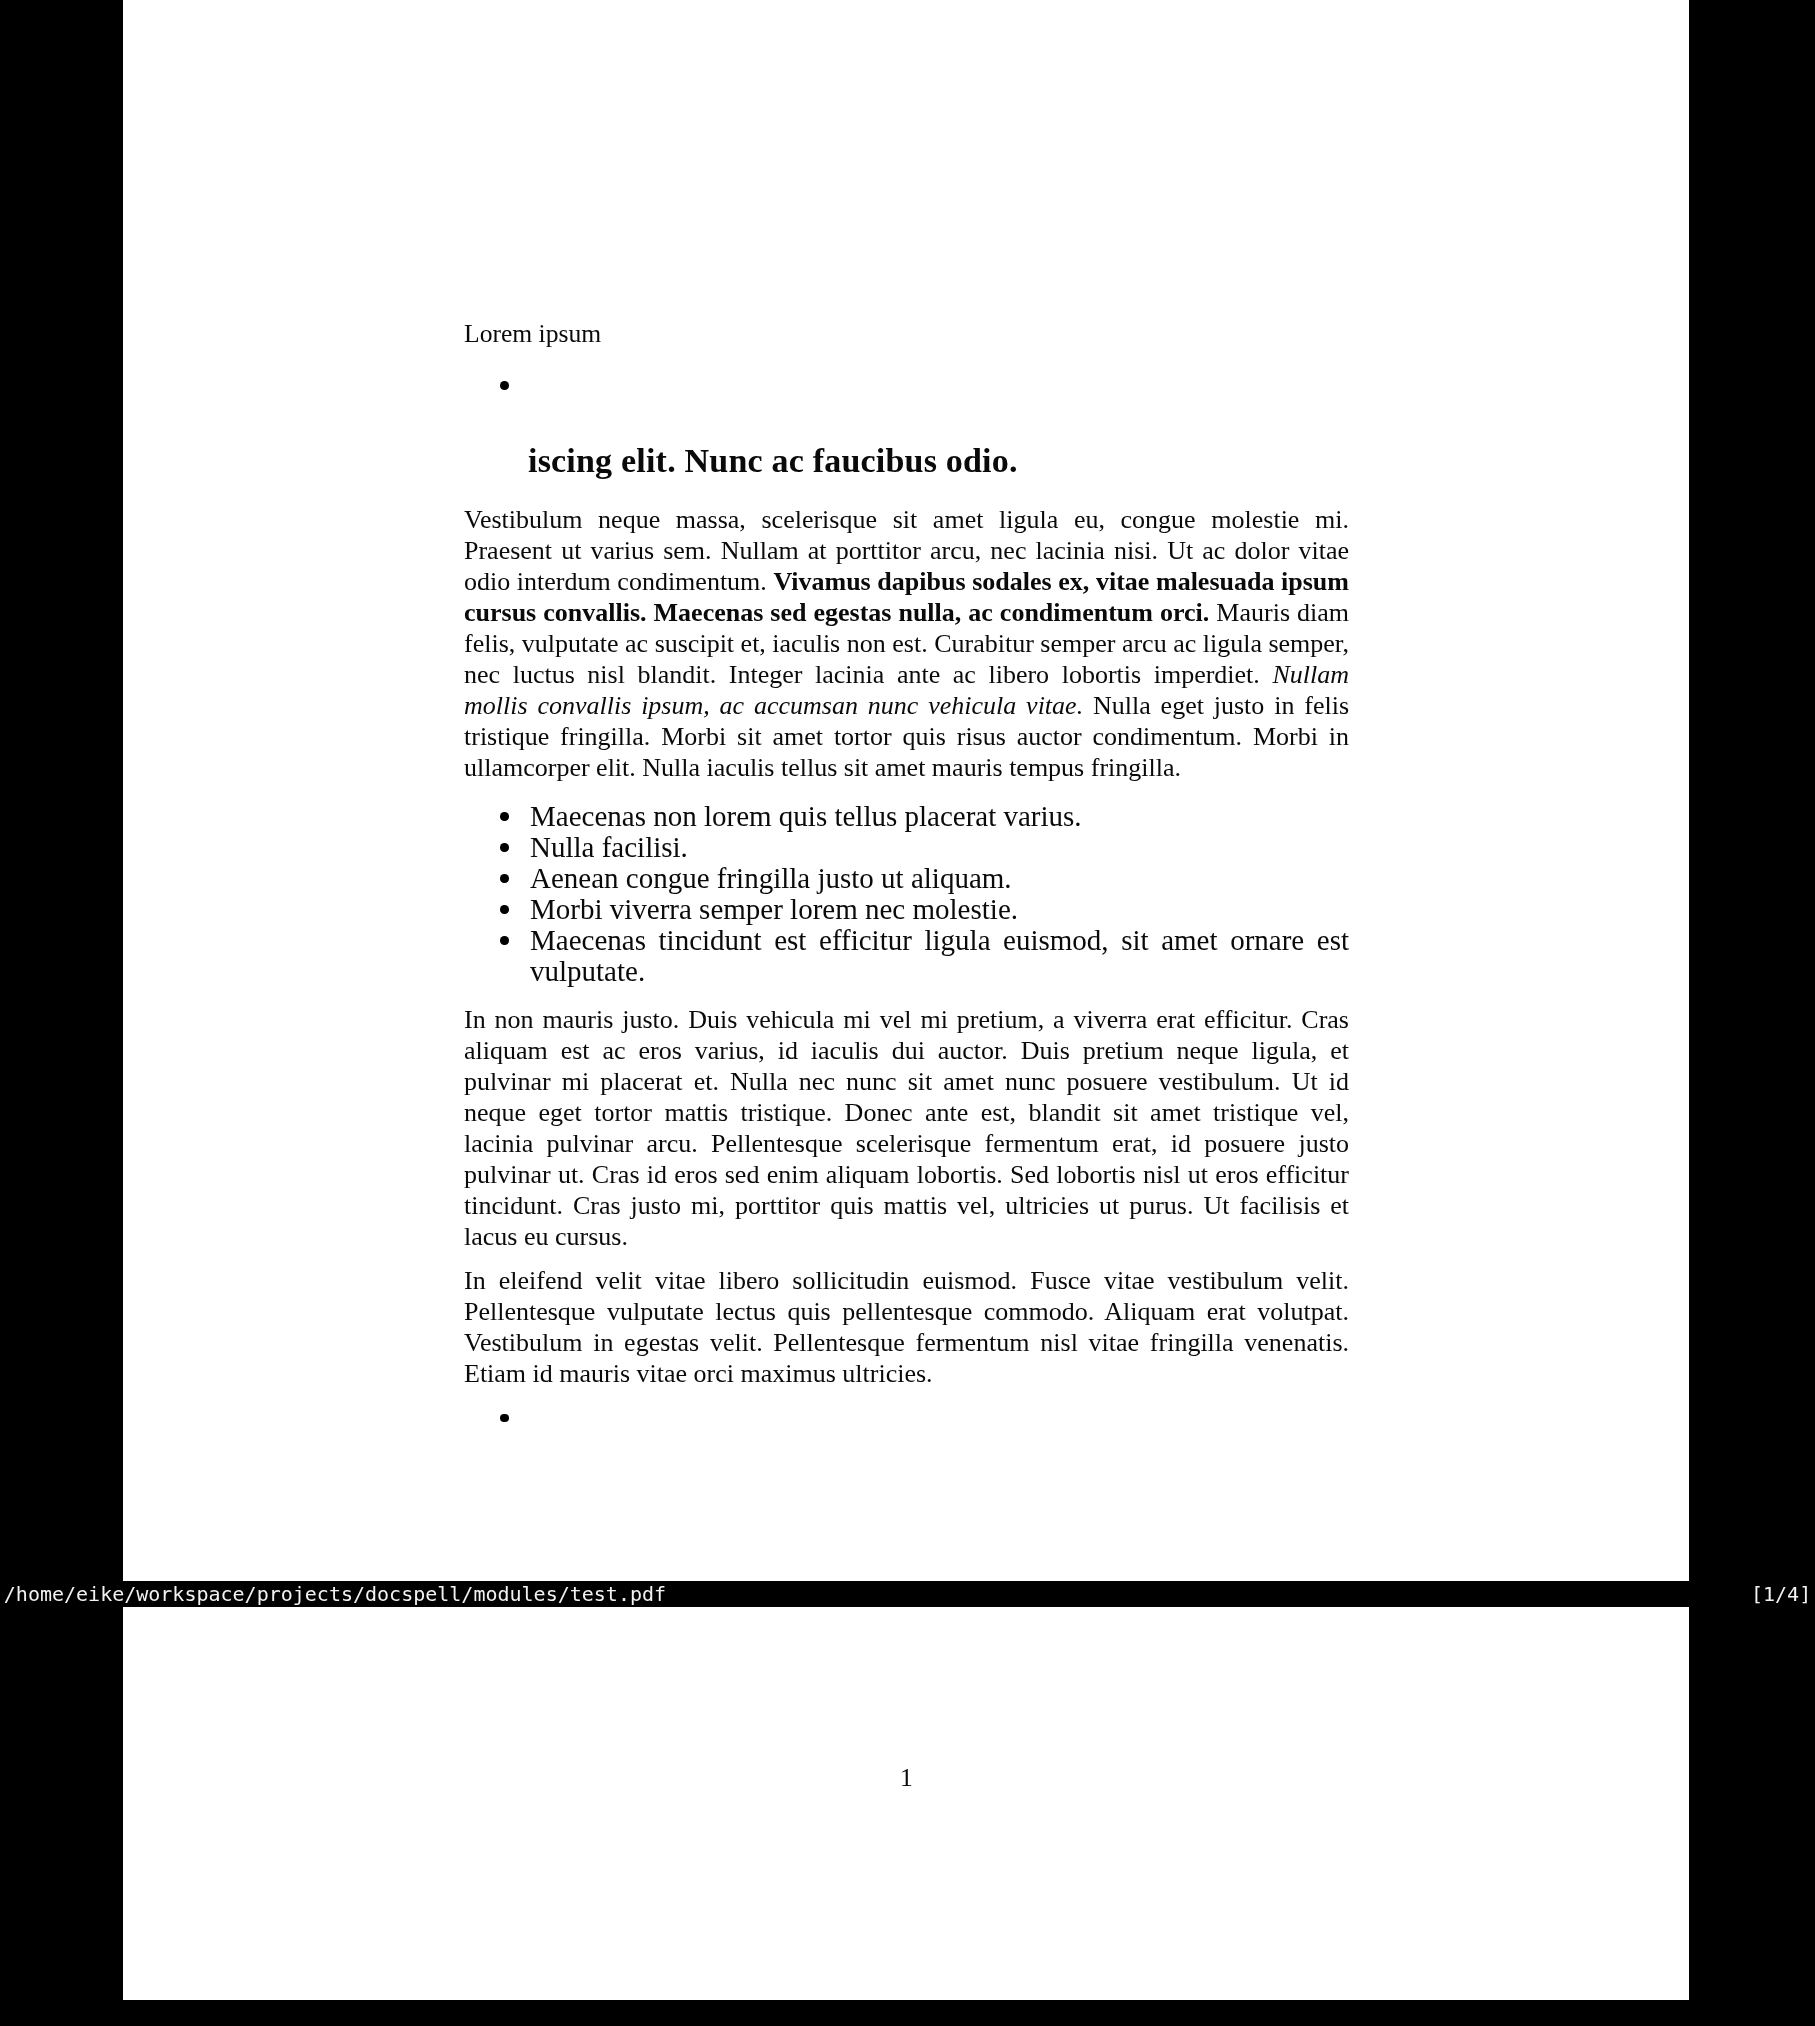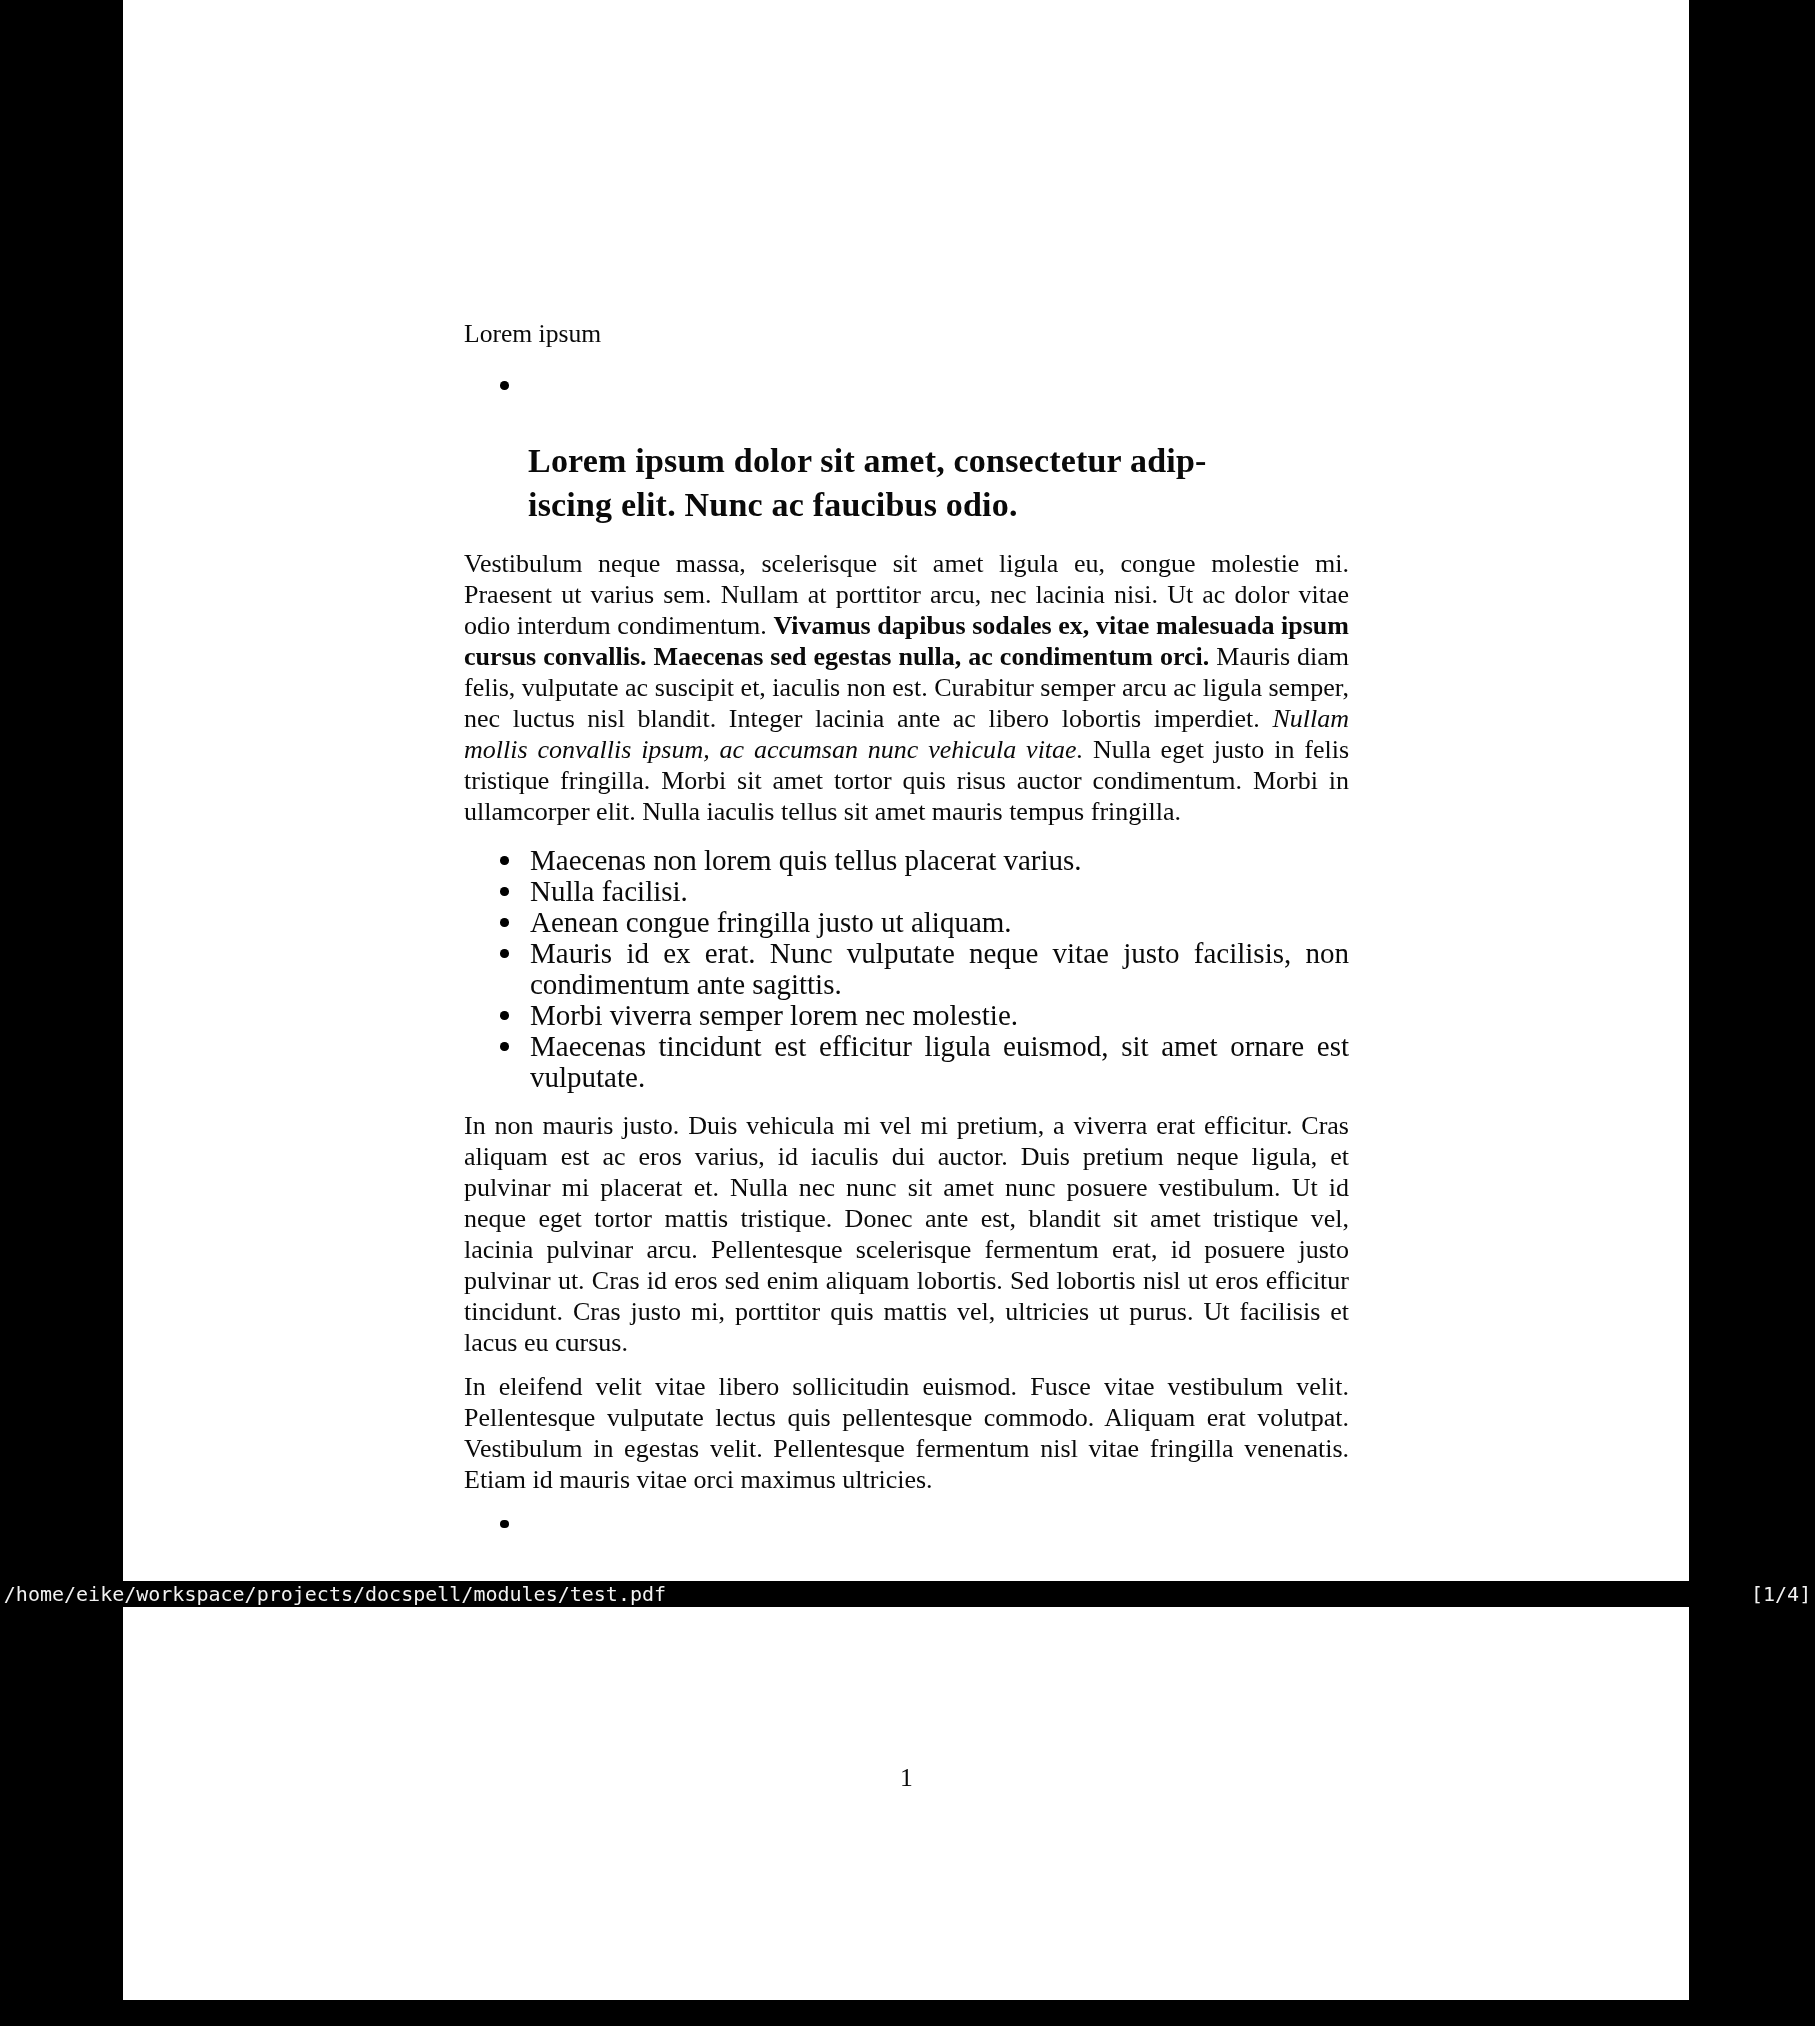--- a/index.html
+++ b/index.html
@@ -58,32 +58,30 @@
   <div class="page">
     <div class="content">
 
       <div class="intro">Lorem ipsum</div>
 
       <div class="lone-bullet">
         <span class="dot"></span>
       </div>
 
       <h1 class="heading">
-        <div>Lorem ipsum dolor sit amet, consectetur adip-</div>
         <div>iscing elit.  Nunc ac faucibus odio.</div>
       </h1>
 
       <p class="para p1"><span>Vestibulum neque massa, scelerisque sit amet ligula eu, congue molestie mi. Praesent ut varius sem. Nullam at porttitor arcu, nec lacinia nisi. Ut ac dolor vitae odio interdum condimentum. </span><span class="seg-bold">Vivamus dapibus sodales ex, vitae malesuada ipsum cursus convallis. Maecenas sed egestas nulla, ac condimentum orci.</span><span> Mauris diam felis, vulputate ac suscipit et, iaculis non est. Curabitur semper arcu ac ligula semper, nec luctus nisl blandit. Integer lacinia ante ac libero lobortis imperdiet. </span><span class="seg-italic">Nullam mollis convallis ipsum, ac accumsan nunc vehicula vitae.</span><span> Nulla eget justo in felis tristique fringilla. Morbi sit amet tortor quis risus auctor condimentum. Morbi in ullamcorper elit. Nulla iaculis tellus sit amet mauris tempus fringilla.</span></p>
 
 
       <ul class="doc-list">
           <li><span class="li-bullet"></span><span>Maecenas non lorem quis tellus placerat varius.</span></li>
           <li><span class="li-bullet"></span><span>Nulla facilisi.</span></li>
           <li><span class="li-bullet"></span><span>Aenean congue fringilla justo ut aliquam.</span></li>
-          <li><span class="li-bullet"></span><span>Mauris id ex erat. Nunc vulputate neque vitae justo facilisis, non condimentum ante sagittis.</span></li>
           <li><span class="li-bullet"></span><span>Morbi viverra semper lorem nec molestie.</span></li>
           <li><span class="li-bullet"></span><span>Maecenas tincidunt est efficitur ligula euismod, sit amet ornare est vulputate.</span></li>
         </ul>
 
       <p class="para p3">In non mauris justo. Duis vehicula mi vel mi pretium, a viverra erat efficitur. Cras aliquam est ac eros varius, id iaculis dui auctor. Duis pretium neque ligula, et pulvinar mi placerat et. Nulla nec nunc sit amet nunc posuere vestibulum. Ut id neque eget tortor mattis tristique. Donec ante est, blandit sit amet tristique vel, lacinia pulvinar arcu. Pellentesque scelerisque fermentum erat, id posuere justo pulvinar ut. Cras id eros sed enim aliquam lobortis. Sed lobortis nisl ut eros efficitur tincidunt. Cras justo mi, porttitor quis mattis vel, ultricies ut purus. Ut facilisis et lacus eu cursus.</p>
 
       <p class="para p4">In eleifend velit vitae libero sollicitudin euismod. Fusce vitae vestibulum velit. Pellentesque vulputate lectus quis pellentesque commodo. Aliquam erat volutpat. Vestibulum in egestas velit. Pellentesque fermentum nisl vitae fringilla venenatis. Etiam id mauris vitae orci maximus ultricies.</p>
 
       <div class="lone-bullet second-bullet">
         <span class="dot"></span>

